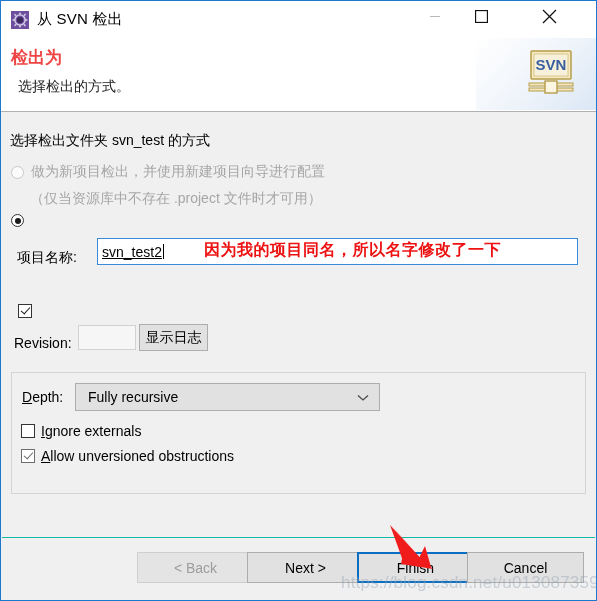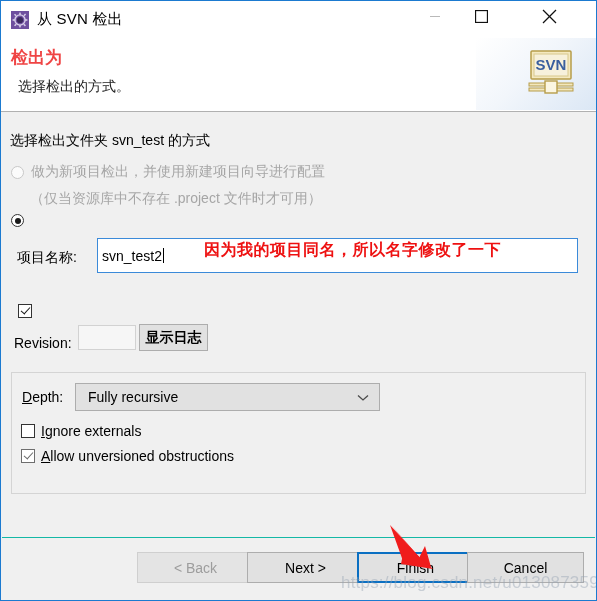--- a/index.html
+++ b/index.html
@@ -171,22 +171,23 @@
     box-sizing: border-box;
     background: #ffffff;
     font-size: 14px;
     color: #000000;
     display: flex;
     align-items: center;
     padding-left: 4px;
   }
   #project-name-input {
     left: 95px; top: 233px;
-    width: 481px; height: 35px;
+    width: 481px; height: 27px;
     border: 1px solid #3b8ad9;
+    text-decoration: underline;
   }
   #project-name-value { position: relative; }
   #caret {
     display: inline-block;
     width: 1px; height: 15px;
     background: #000000;
     margin-left: 1px;
     vertical-align: middle;
   }
   #revision-input {
@@ -201,21 +202,20 @@
     position: absolute;
     box-sizing: border-box;
     background: #e1e1e1;
     border: 1px solid #adadad;
     font-size: 14px;
     color: #000000;
     display: flex;
     align-items: center;
     justify-content: center;
     white-space: nowrap;
-    font-weight: bold;
   }
   #show-log-button {
     left: 137px; top: 323px;
     width: 69px; height: 27px;
   }
 
   
   #depth-group {
     position: absolute;
     left: 9px; top: 371px;

